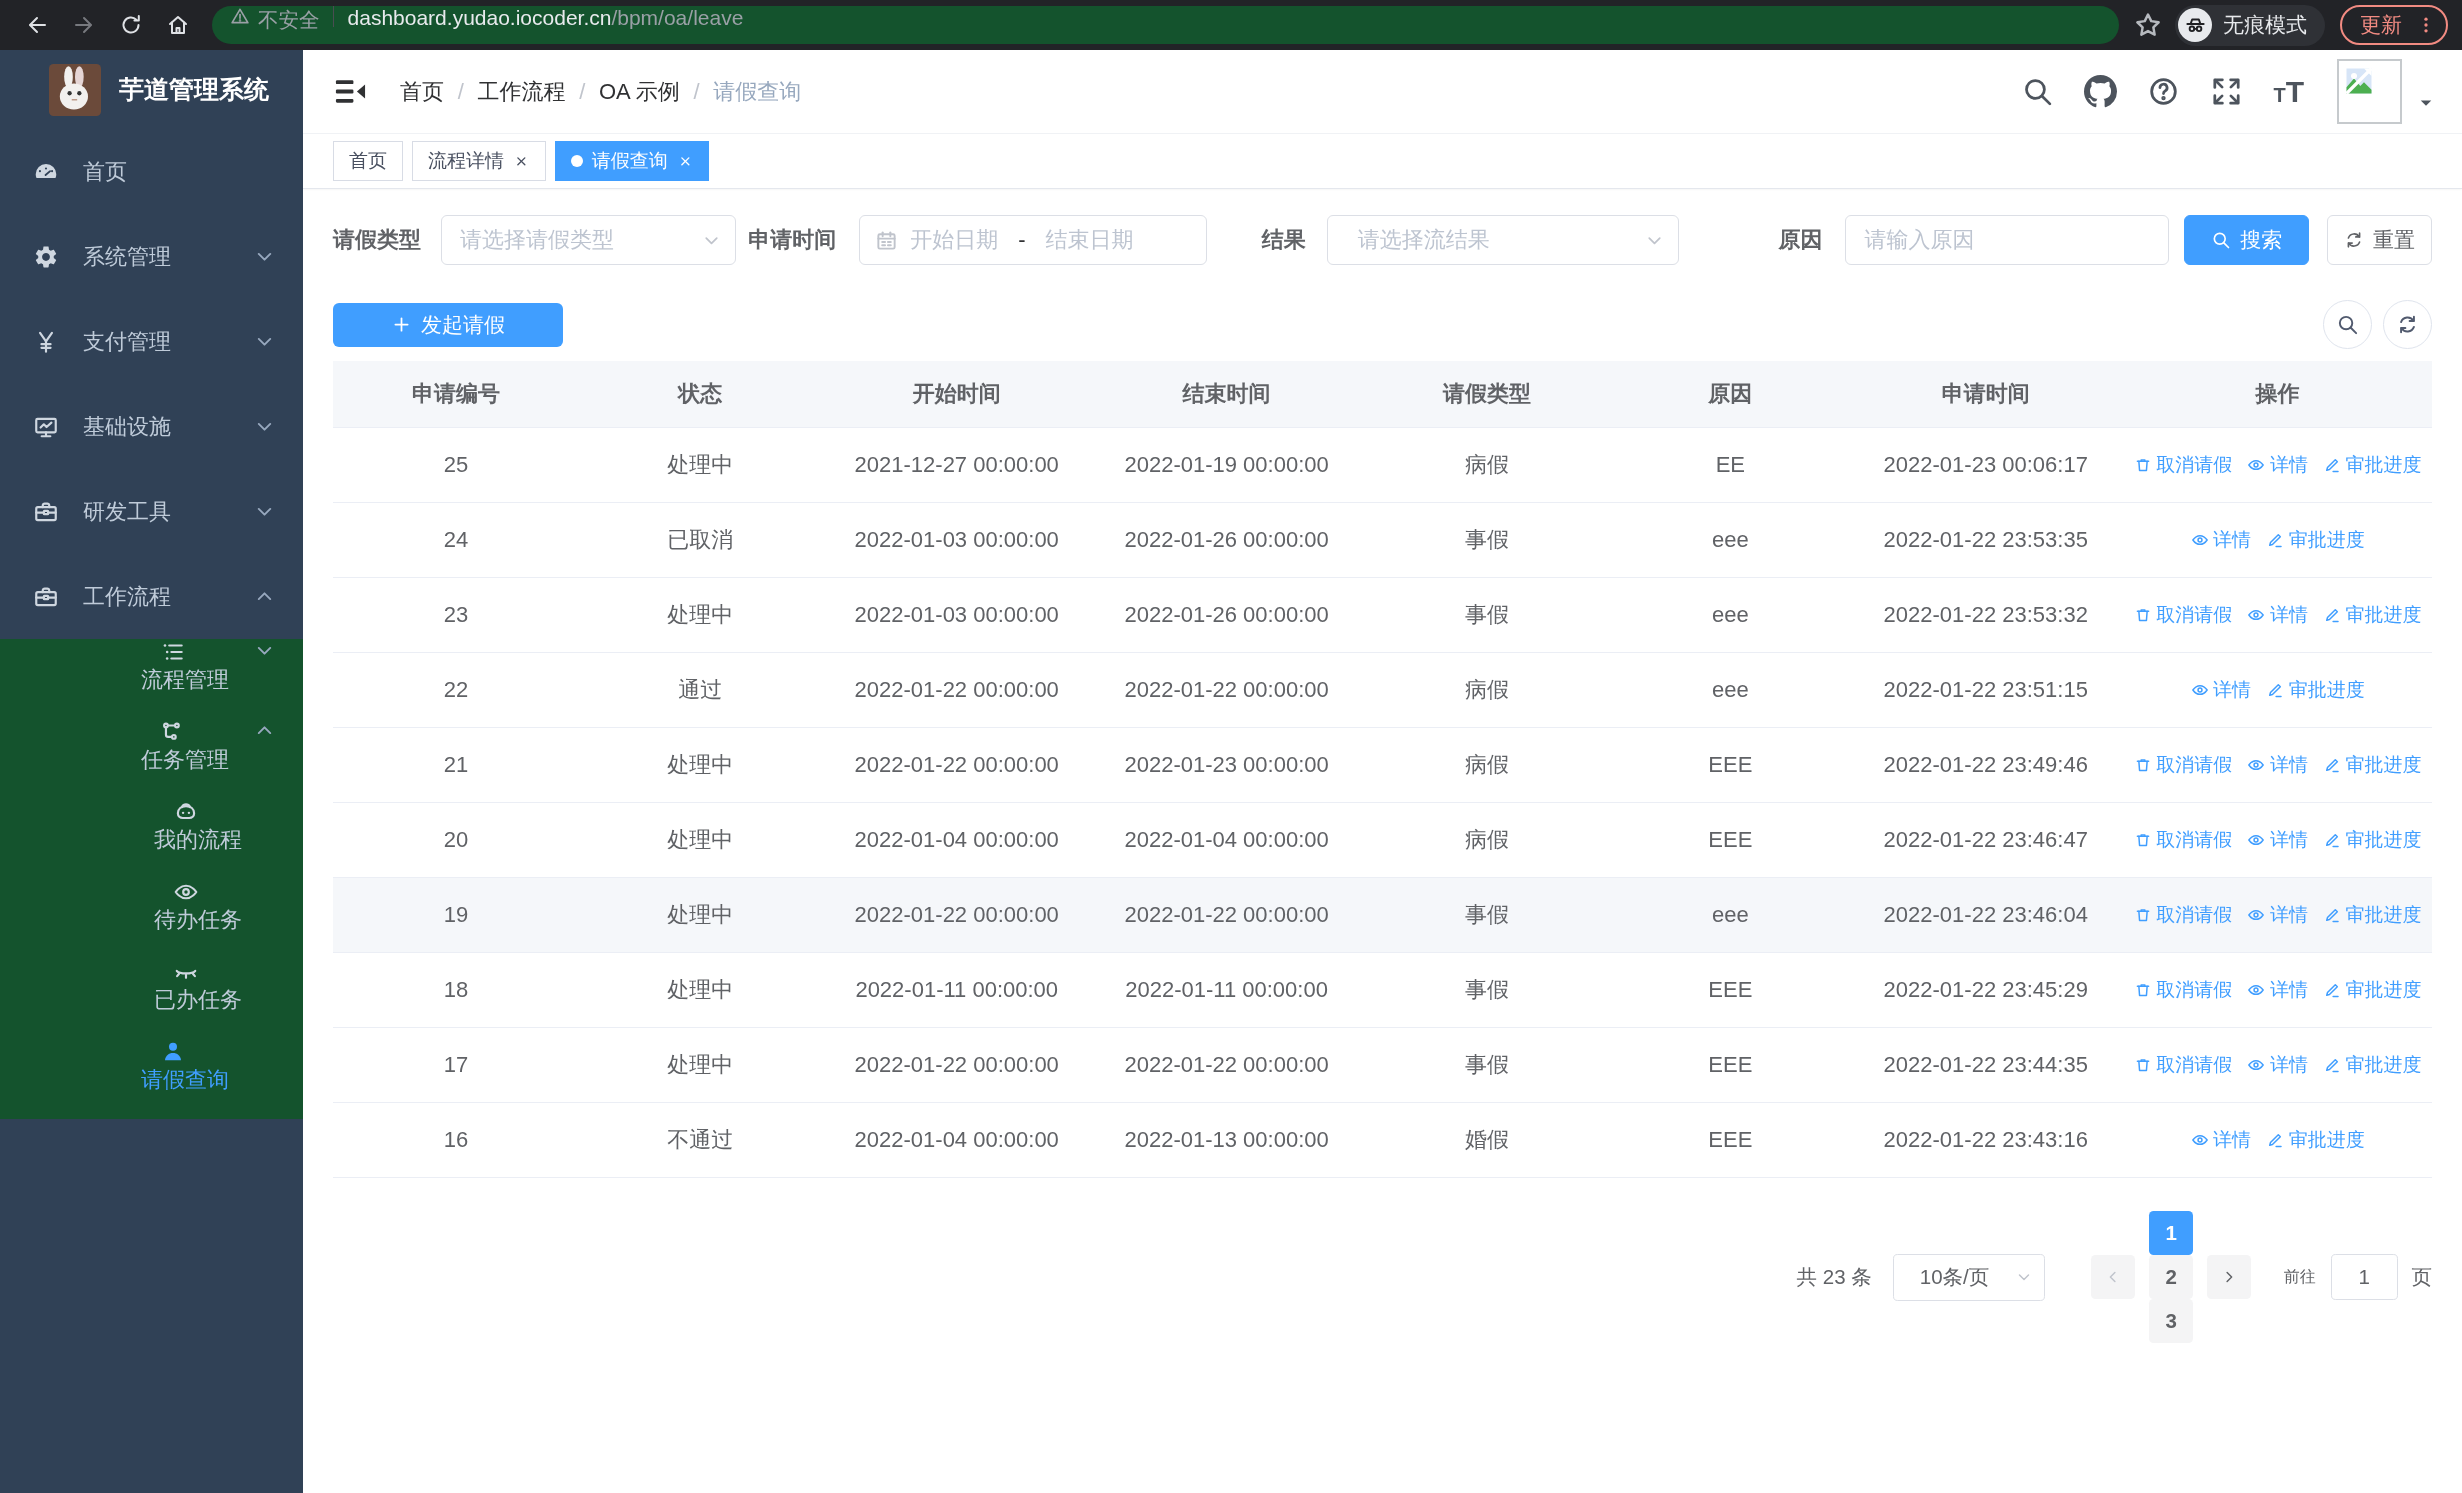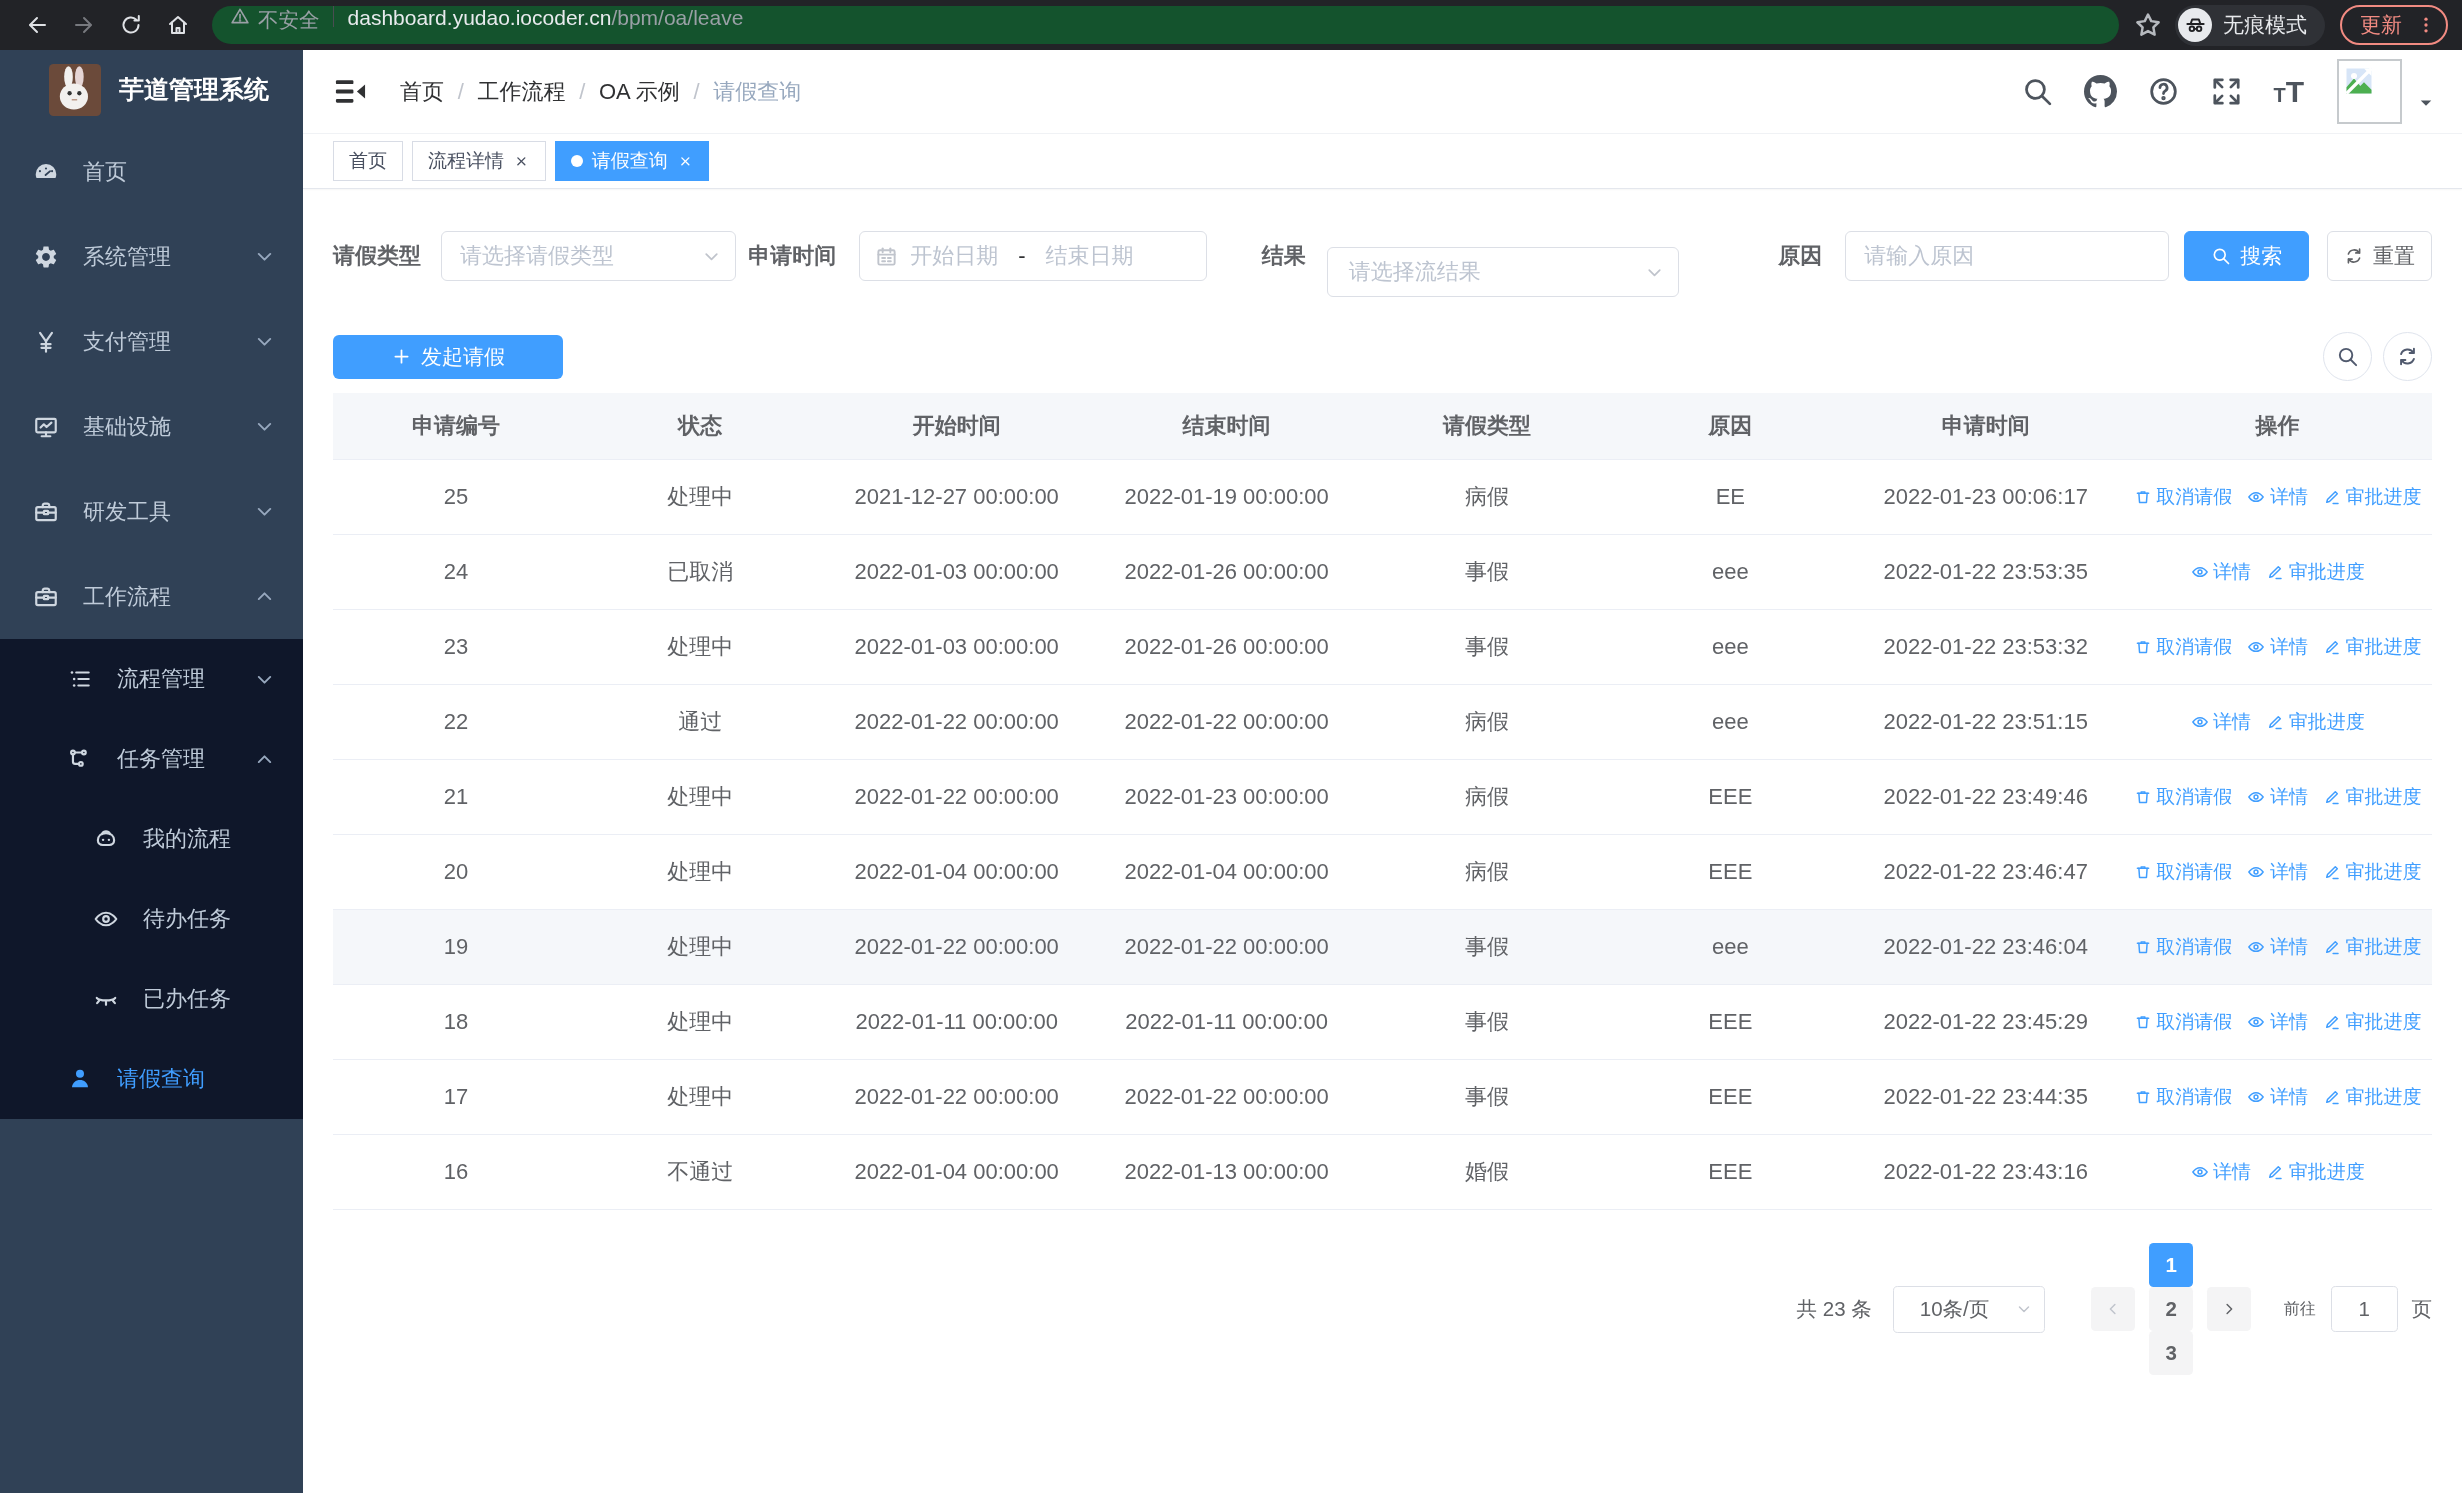--- a/index.html
+++ b/index.html
@@ -29,21 +29,21 @@
   .kebab { width:20px; height:20px; color:#f28b82; margin-left:13.7px; }
 
   
   .app { display:flex; height:1443px; }
   .sidebar { width:303px; background:#304156; flex-shrink:0; display:flex; flex-direction:column; }
   .logo-row { height:79px; display:flex; align-items:center; padding-left:49px; }
   .logo-img { width:52px; height:52px; border-radius:4.6px; overflow:hidden; flex-shrink:0; }
   .logo-title { color:#fff; font-size:25px; font-weight:600; margin-left:18px; white-space:nowrap; }
   .menu { flex:1; }
   .menu-item { display:flex; align-items:center; height:85px; color:#bfcbd9; font-size:22px; cursor:pointer; position:relative; }
-  .menu-item.in-sub { background:#0f172a; height:80px; }
+  .menu-item.in-sub { background:#14532d; height:80px;flex-direction:column; }
   .menu-item.lvl1 { padding-left:33px; }
   .menu-item.lvl2 { padding-left:67px; }
   .menu-item.lvl3 { padding-left:93px; }
   .menu-item.active { color:#409eff; }
   .mi-icon { width:26px; height:26px; color:#cfd7e0; margin-right:24px; flex-shrink:0; }
   .menu-item.active .mi-icon { color:#409eff; }
   .mi-label { white-space:nowrap; }
   .mi-chevron { width:23px; height:23px; color:#97a8be; position:absolute; right:27px; }
 
   .main { flex:1; display:flex; flex-direction:column; background:#fff; min-width:0; }
@@ -74,21 +74,21 @@
   .content { flex:1; padding:0 30px; }
   .filter-row { margin-top:26px; display:flex; align-items:center; }
   .f-label { font-size:22px; font-weight:700; color:#606266; white-space:nowrap; }
   .box { height:50px; border:0.8px solid #dcdfe6; border-radius:6px; background:#fff; display:flex; align-items:center; }
   .ph { font-size:22px; color:#bdc4d0; white-space:nowrap; }
   .sel-arrow { width:21px; height:21px; color:#c0c4cc; margin-left:auto; margin-right:13.7px; }
   .cal-icon { width:23px; height:23px; color:#c0c4cc; margin:0 12px 0 15px; flex-shrink:0; }
   .date-sep { font-size:22px; color:#303133; margin:0 20px; }
   .sel-leave { width:298px; margin-left:20px; padding-left:18px; }
   .g2 { margin-left:12px; } .date-box { width:351px; margin-left:23px; }
-  .g3 { margin-left:55px; } .sel-result { width:356px; margin-left:21px; padding-left:21px;margin-top:32px; }
+  .g3 { margin-left:55px; } .sel-result { width:356px; margin-left:21px; padding-left:30px; }
   .g4 { margin-left:99px; } .inp-reason { width:327px; margin-left:23px; padding-left:18px; }
   .btn { height:50px; border-radius:6px; display:flex; align-items:center; justify-content:center; font-size:21px; cursor:pointer; }
   .btn-search { width:126px; margin-left:15px; background:#409eff; color:#fff; border:0.8px solid #409eff; }
   .btn-reset { width:106px; margin-left:18px; background:#fff; color:#606266; border:0.8px solid #dcdfe6; }
   .btn-ic { width:20px; height:20px; margin-right:9px; }
 
   .action-row { margin-top:35px; display:flex; align-items:center; }
   .btn-create { width:230px; height:44px; background:#409eff; color:#fff; border-radius:6px; font-size:21px; }
   .btn-create .btn-ic { width:21px; height:21px; }
   .mini-group { margin-left:auto; display:flex; align-items:center; }

